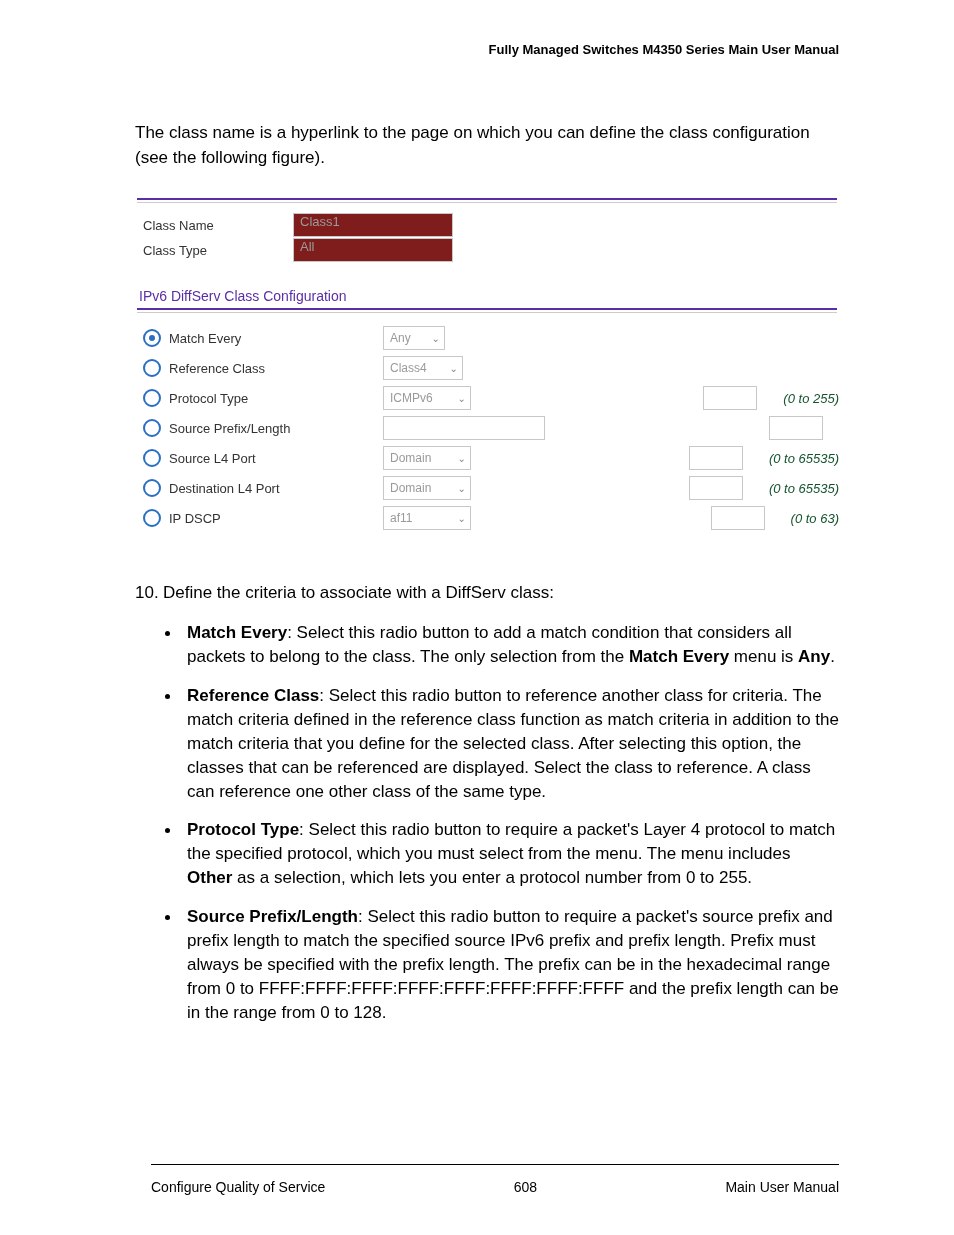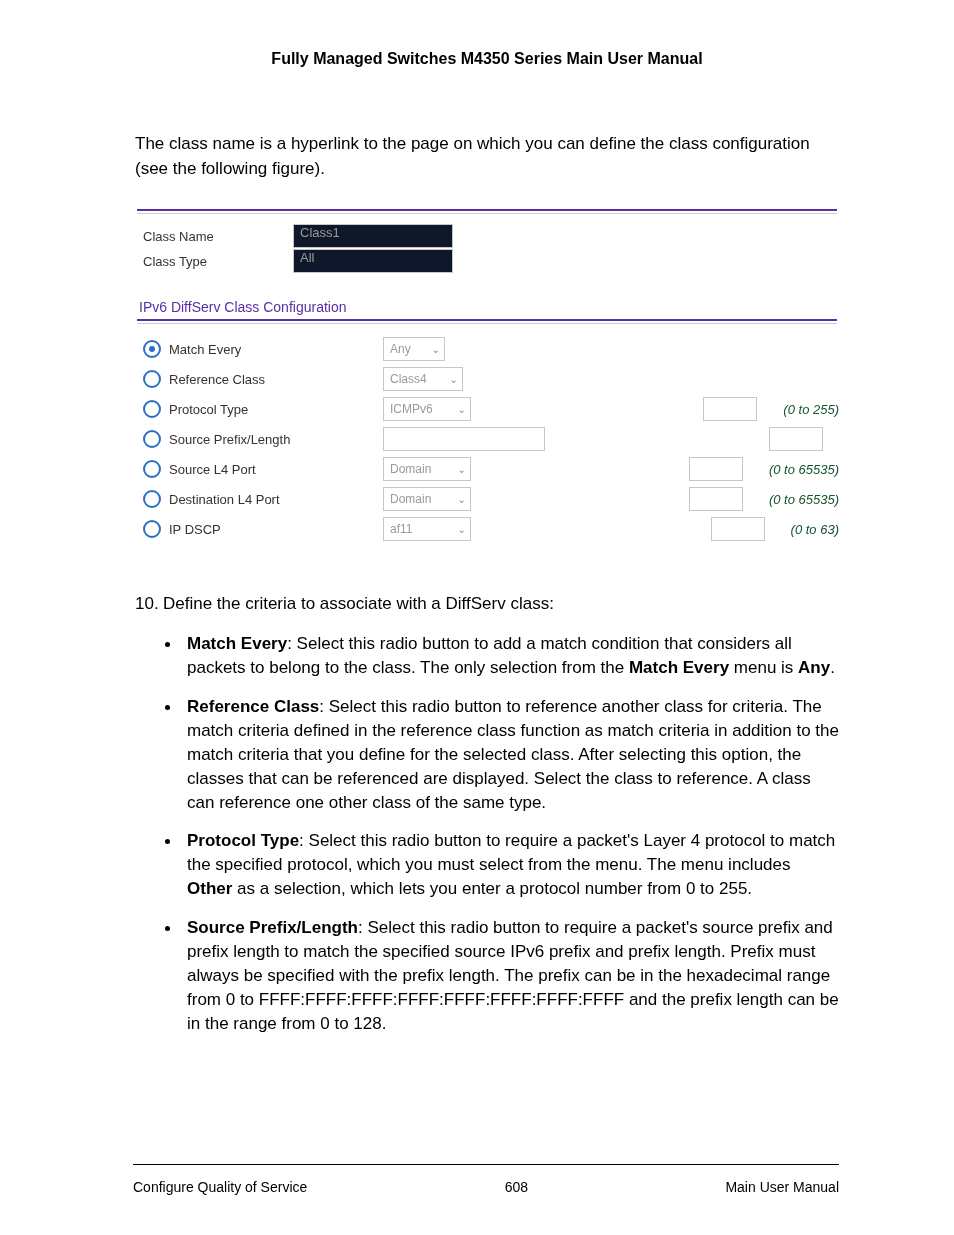--- a/index.html
+++ b/index.html
@@ -1,27 +1,27 @@
 <!DOCTYPE html>
 <html><head>
 <meta charset="utf-8">
 <style>
   html,body{margin:0;padding:0;background:#fff;color:#000;font-family:Arial,Helvetica,sans-serif}
   .page{width:954px;min-height:1235px;margin:0 auto;position:relative;box-sizing:border-box;padding:42px 115px 70px 135px}
-  .doc-title{text-align:center;font-weight:700;font-size:16px;margin:8px 0 64px 0}
+  .doc-title{text-align:right;font-weight:700;font-size:13px;margin:0 0 64px 0}
   .intro{font-size:17px;line-height:1.45;margin:0 0 28px 0}
 
   
   .panel{border:0;margin:0 0 10px 0}
   .panel-head{color:#5a2ea6;font-size:14px;margin:0 0 4px 4px}
   .head-underline{height:2px;background:#5a2ea6;margin:0 2px}
   .thinline{height:1px;background:#ccc;margin:2px 2px 10px 2px}
 
   .info-grid{display:grid;grid-template-columns:150px 160px;row-gap:1px;align-items:center;margin:10px 0 26px 8px;font-size:13px;color:#333}
-  .txtin{border:1px solid #c7c7c7;height:22px;padding:0 6px;color:#9a9a9a;font-size:13px;background:#0f172a}
+  .txtin{border:1px solid #c7c7c7;height:22px;padding:0 6px;color:#9a9a9a;font-size:13px;background:#7f1d1d}
 
   .cfg{margin:8px 0 0 8px}
   .cfg-row{display:grid;grid-template-columns:240px 180px 1fr 70px auto;align-items:center;height:30px;font-size:13px;color:#333}
   .radio-wrap{display:flex;align-items:center;gap:8px}
   .radio{width:14px;height:14px;border:2px solid #2b6fc2;border-radius:50%;display:inline-flex;align-items:center;justify-content:center;flex:0 0 auto}
   .radio.sel::after{content:"";width:6px;height:6px;background:#2b6fc2;border-radius:50%}
   .sel-box{display:flex;align-items:center;border:1px solid #c7c7c7;height:22px;color:#9a9a9a;font-size:12px;padding:0 4px 0 6px;background:#fff;min-width:50px}
   .sel-box .lbl{flex:1}
   .chev{font-size:10px;color:#888}
   .small-in{border:1px solid #c7c7c7;height:22px;width:52px;background:#fff}
@@ -29,21 +29,21 @@
   .hint{font-style:italic;color:#14532d;font-size:13px;margin-left:10px}
 
   .step{display:flex;font-size:17px;margin:50px 0 18px 0}
   .step-num{width:28px;flex:0 0 auto}
 
   ul.bullets{margin:0 0 0 24px;padding:0;list-style:none}
   ul.bullets>li{position:relative;padding:0 0 14px 28px;font-size:17px;line-height:1.42}
   ul.bullets>li::before{content:"";position:absolute;left:6px;top:10px;width:5px;height:5px;background:#000;border-radius:50%}
   .b{font-weight:700}
 
-  .footer{position:absolute;left:133px;right:115px;bottom:40px}
+  .footer{position:absolute;left:151px;right:115px;bottom:40px}
   .foot-line{height:1px;background:#000;margin-bottom:14px}
   .foot-row{display:flex;justify-content:space-between;font-size:14px}
 </style>
 </head>
 <body>
 
 <div class="page">
   <div class="doc-title">Fully Managed Switches M4350 Series Main User Manual</div>
 
   <p class="intro">The class name is a hyperlink to the page on which you can define the class configuration (see the following figure).</p>

